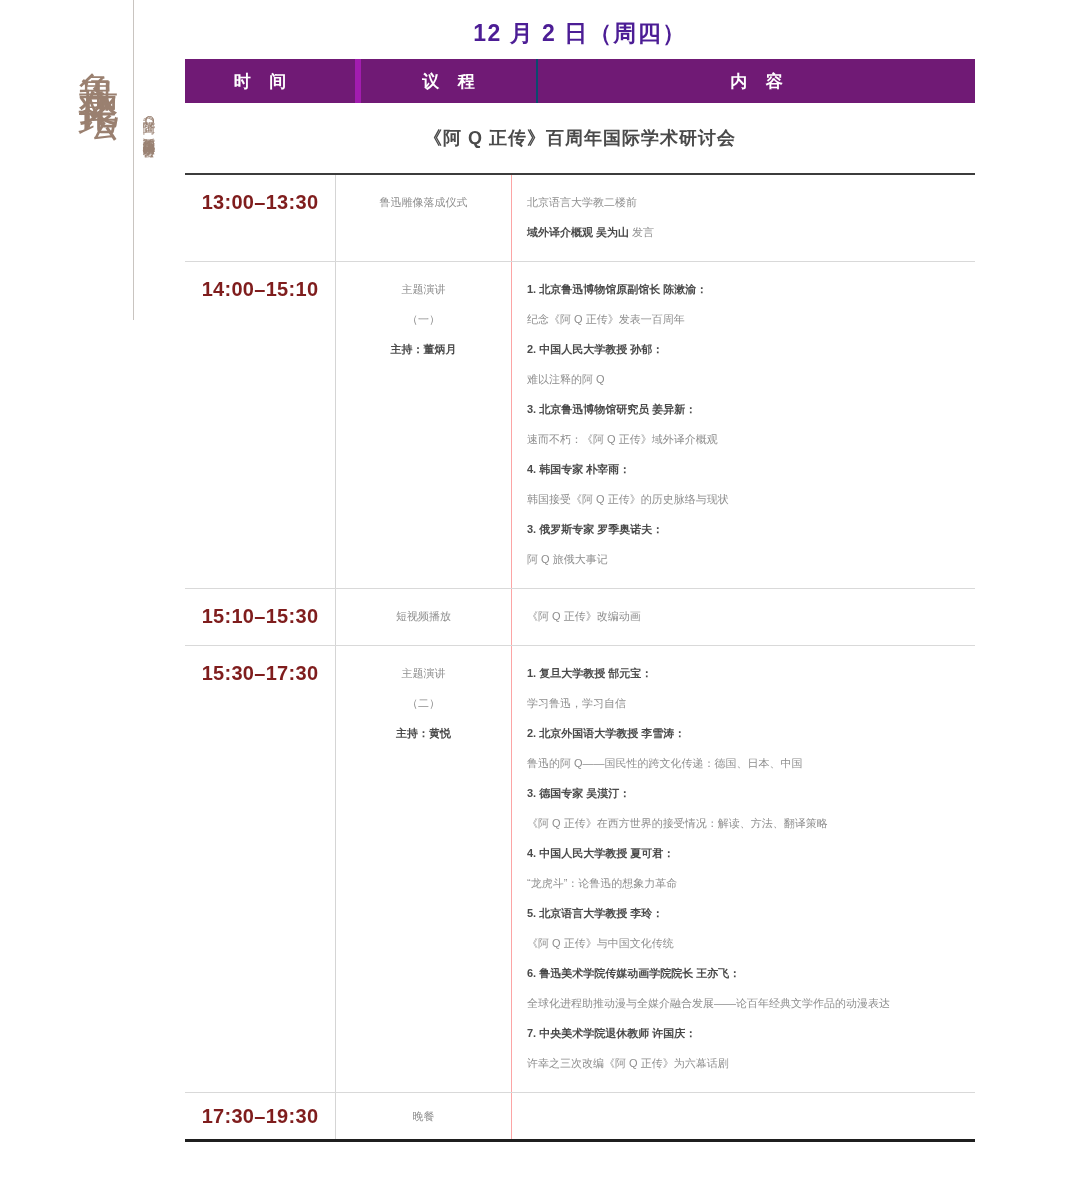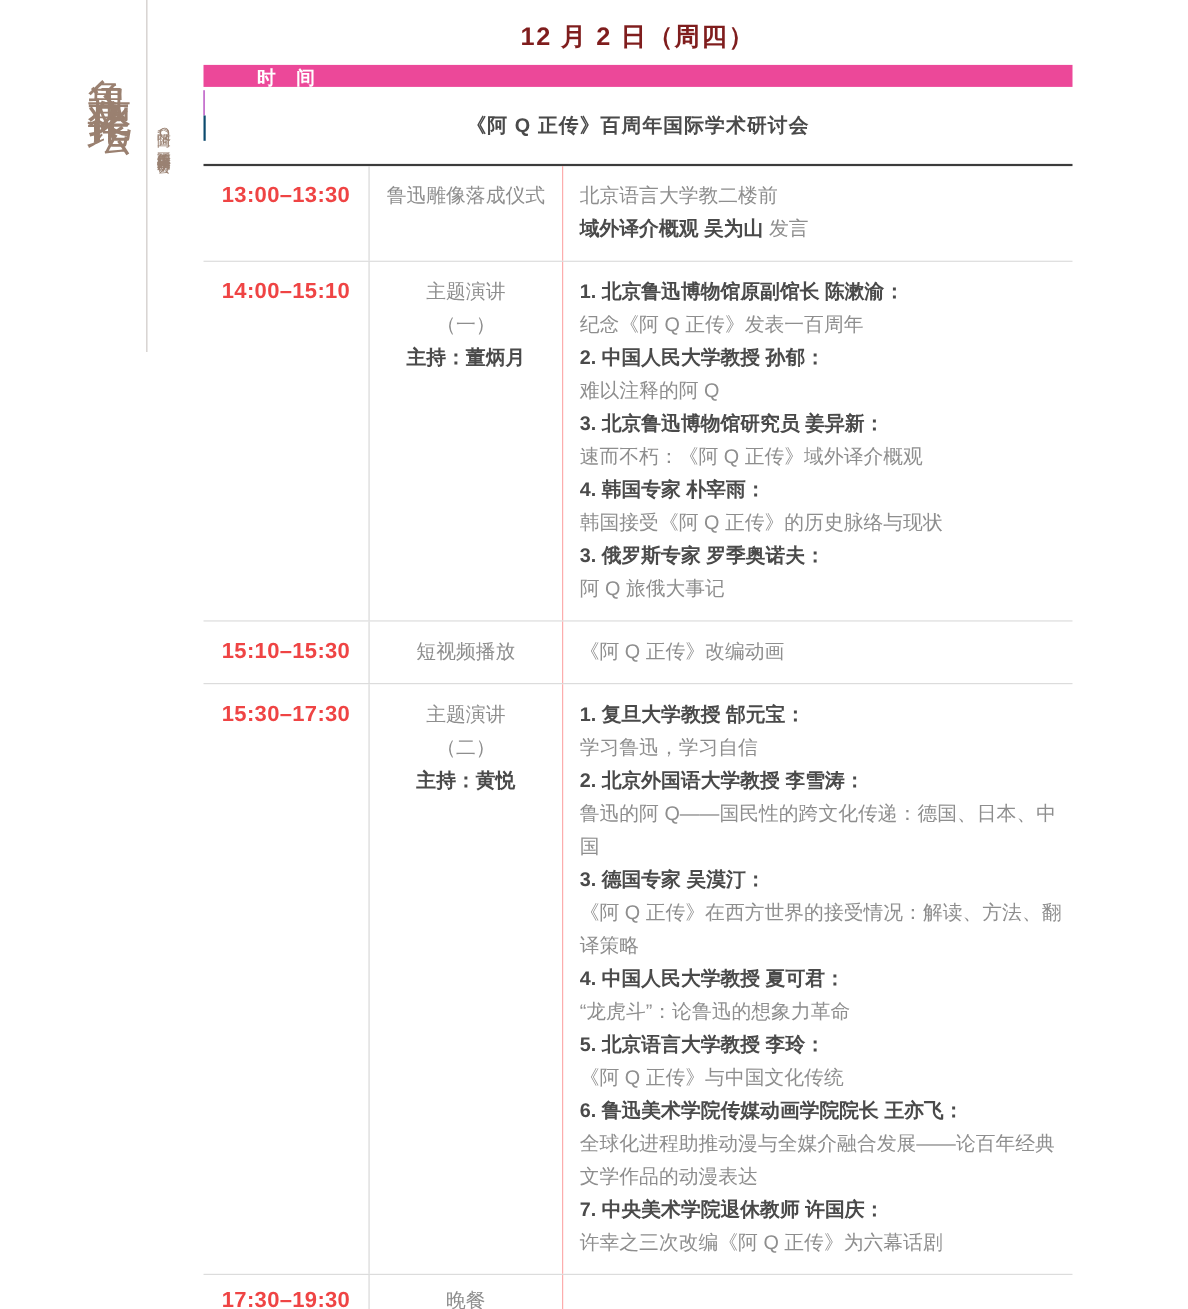--- a/index.html
+++ b/index.html
@@ -26,48 +26,48 @@
     position:absolute; left:140px; top:112px;
     writing-mode:vertical-rl; text-orientation:upright;
     font-family:"DejaVu Serif", serif;
     font-size:12.5px; letter-spacing:0.5px;
     color:#9a8273; height:230px;
   }
   
   .main { position:absolute; left:185px; top:0; width:790px; }
   .date-title {
     margin-top:18px; text-align:center;
-    color:#7f1d1d; font-weight:bold; font-size:23px; letter-spacing:1.5px;
+    color:#4c1d95; font-weight:bold; font-size:23px; letter-spacing:1.5px;
   }
-  .head-bar { margin-top:10px; display:flex; background:#ec4899; height:20px;flex-direction:column; }
+  .head-bar { margin-top:10px; display:flex; background:#701a75; height:44px; }
   .hcell {
     color:#ffffff; font-weight:bold; font-size:17px; letter-spacing:7px;
     display:flex; align-items:center; justify-content:center;
     text-indent:7px; 
   }
   .hc1 { width:150px; }
-  .hc2 { width:175px; border-left:1px solid #a21caf; }
+  .hc2 { width:175px; border-left:6px solid #a21caf;margin-left:20px; }
   .hc3 { flex:1; border-left:2px solid #0c4a6e; }
   .session-title {
     height:70px; display:flex; align-items:center; justify-content:center;
     font-size:18px; font-weight:bold; color:#4a4a4a; letter-spacing:1px;
     border-bottom:2px solid #3c3c3c;
   }
   
   .row { display:flex; border-bottom:1px solid #d9d9d9; }
   .row-last { border-bottom:3px solid #1f1f1f; }
   .cell { padding-top:12px; padding-bottom:14px; }
   .row-last .cell { padding-top:8px; padding-bottom:8px; }
   .col-time { width:150px; text-align:center; }
   .col-agenda { width:175px; text-align:center; border-left:1px solid #d5d5d5; }
   .col-content { flex:1; border-left:1px solid #fca5a5; padding-left:15px; padding-right:5px; }
   .time-text {
-    font-weight:bold; color:#ef4444; font-size:20px; line-height:30px; letter-spacing:0.3px;
+    font-weight:bold; color:#7f1d1d; font-size:20px; line-height:30px; letter-spacing:0.3px;
   }
-  .line { line-height:30px; font-size:18px; color:#8e8e8e; }
+  .line { line-height:30px; font-size:11px; color:#8e8e8e; }
   .seg.b { color:#4a4a4a; font-weight:bold; }
 </style>
 </head>
 <body>
 
 <div class="page">
 
   <div class="side-calligraphy">鲁迅文化论坛</div>
 
   <div class="side-divider"></div>

